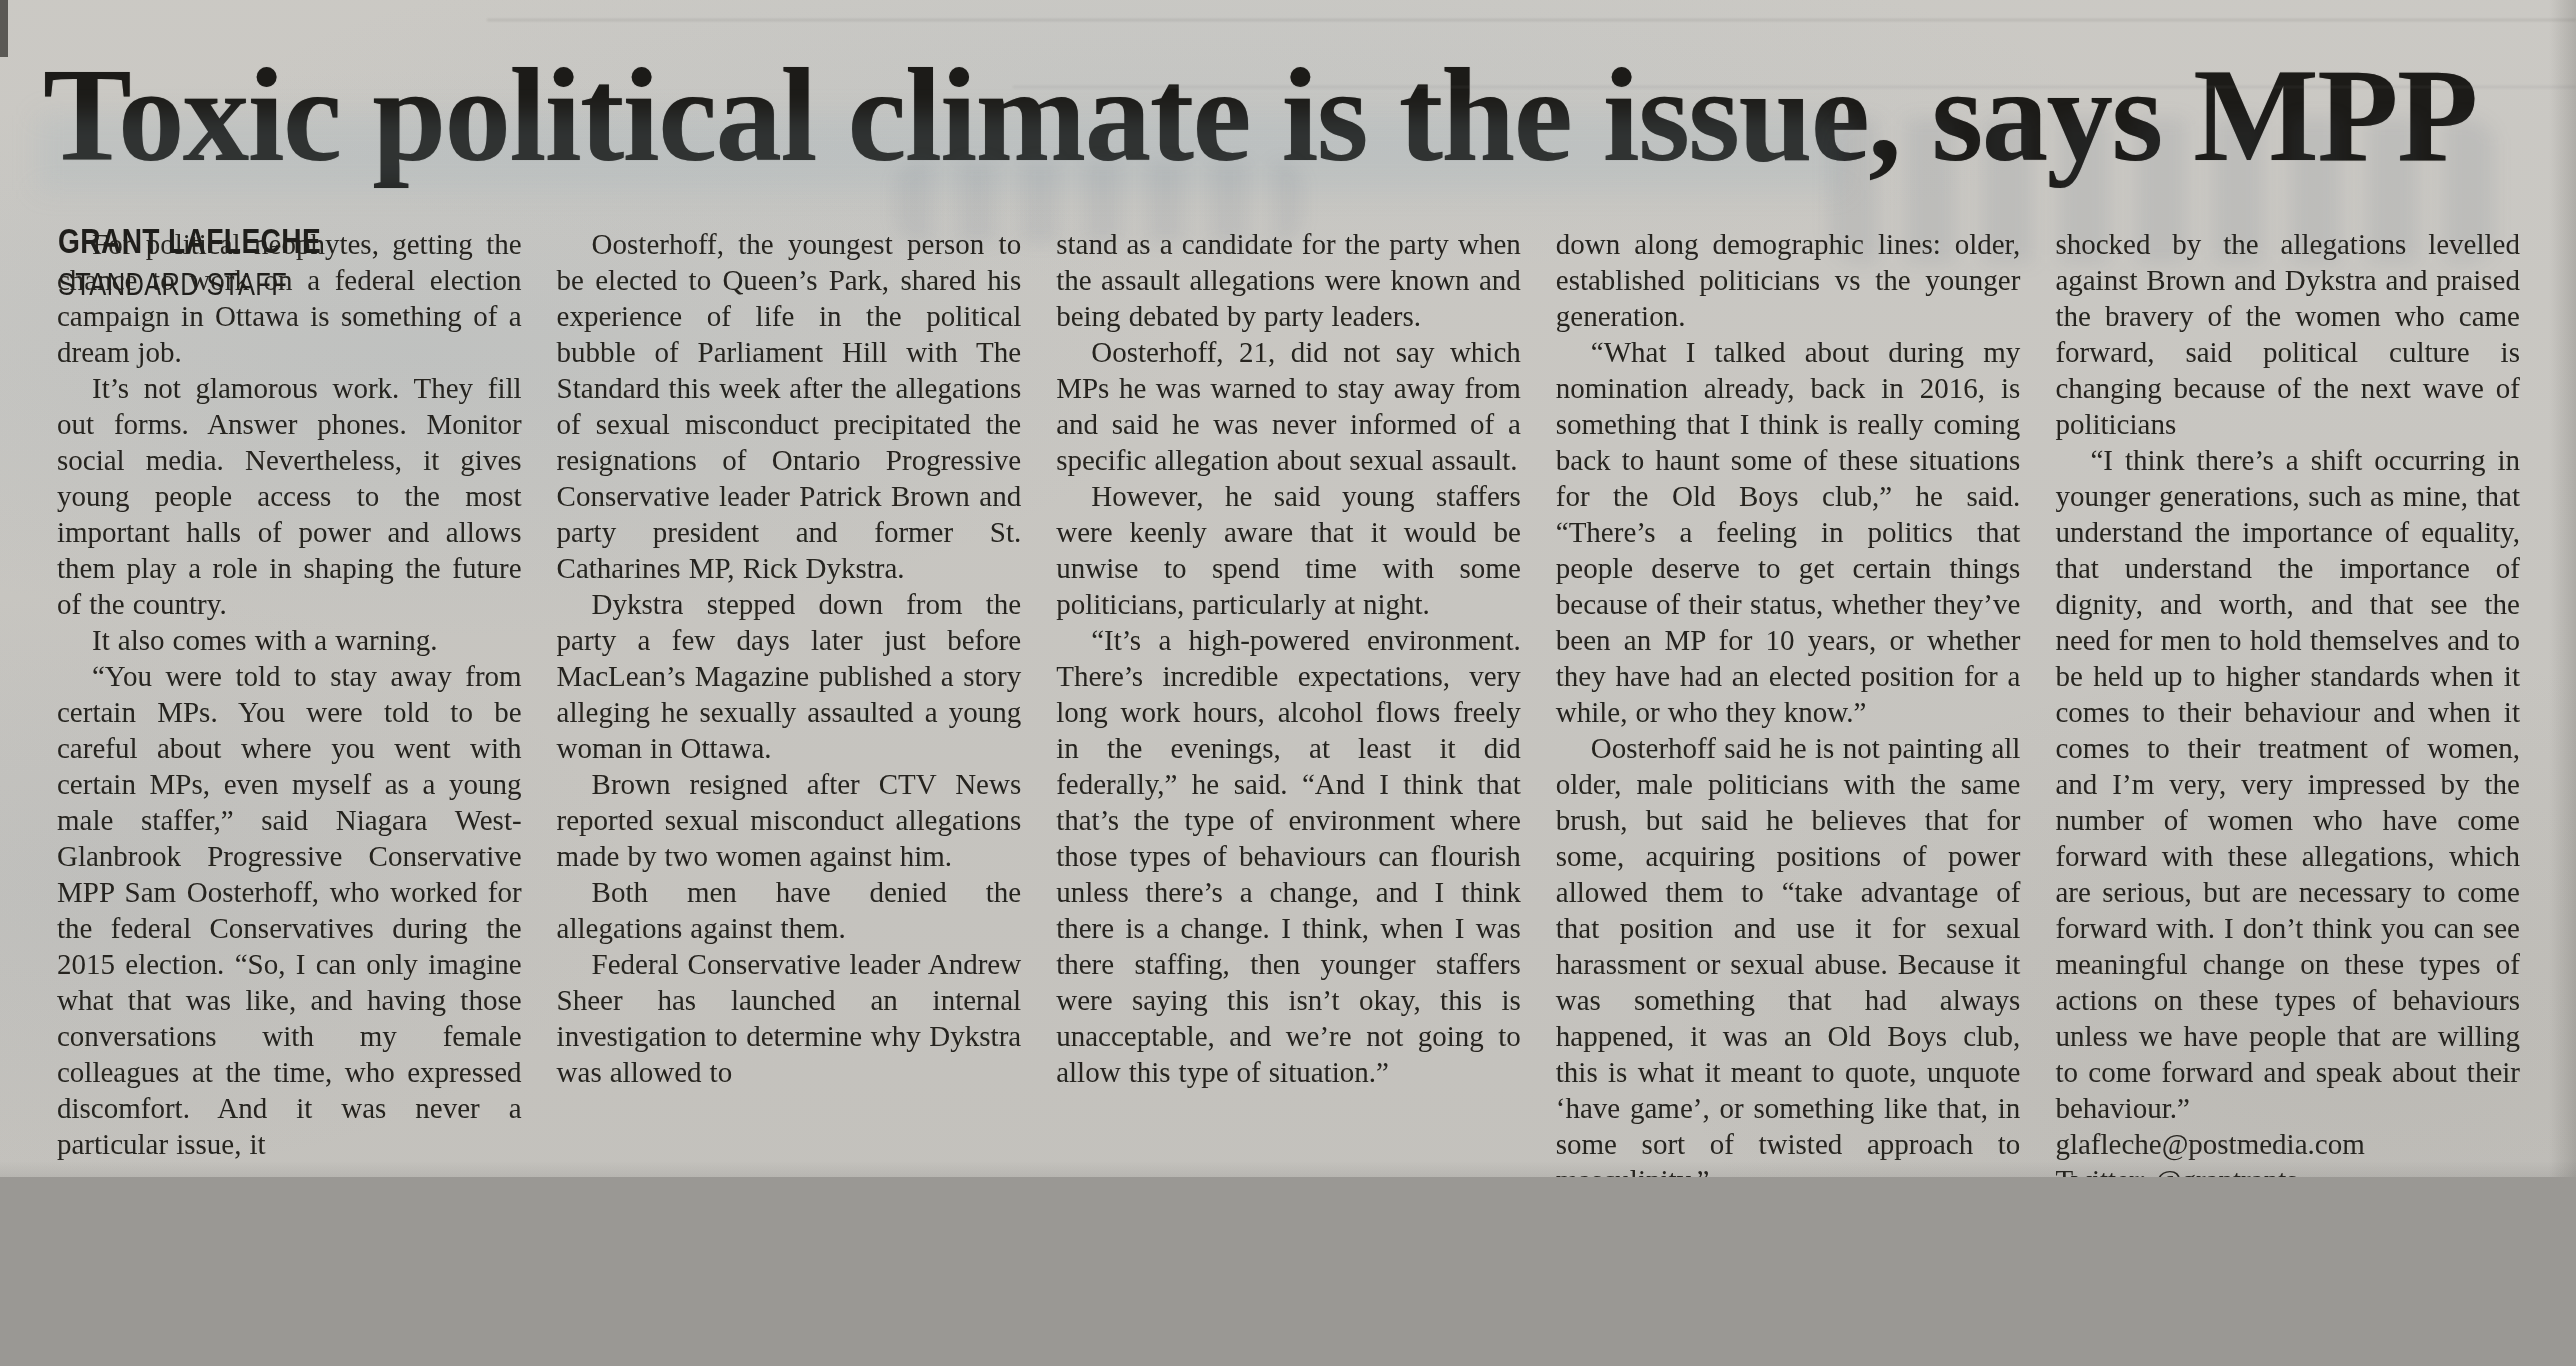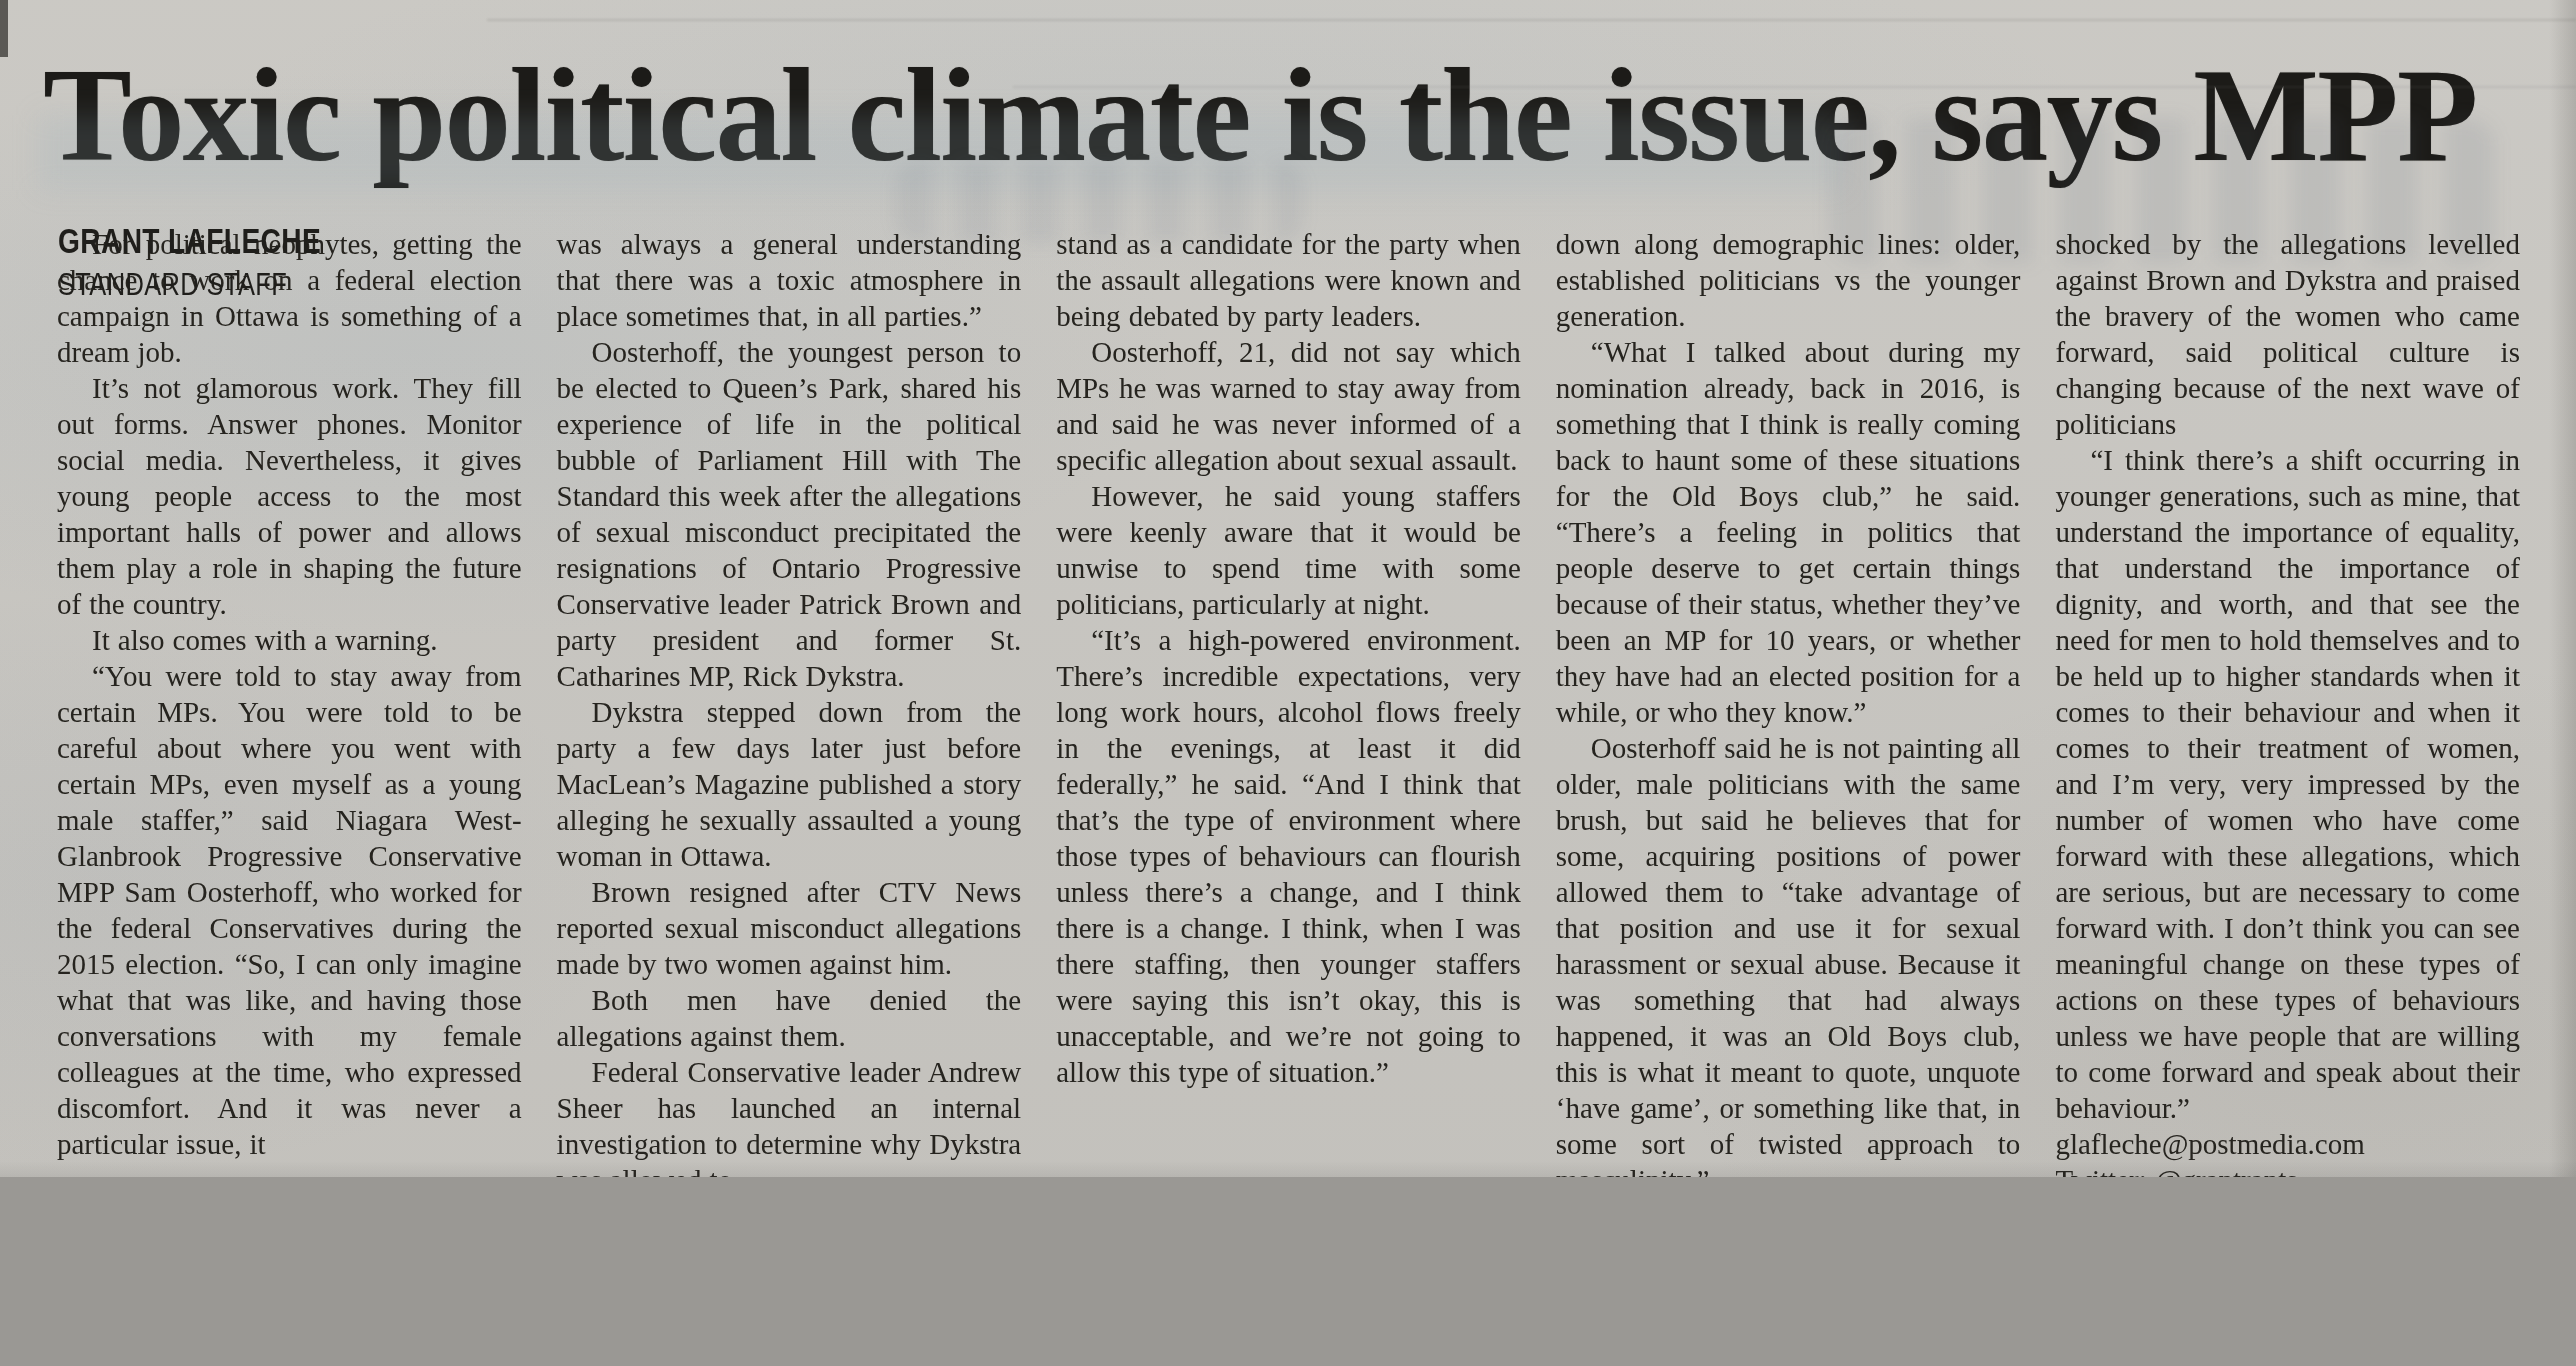--- a/index.html
+++ b/index.html
@@ -70,21 +70,20 @@
       <div class="author">GRANT LAFLECHE</div>
       <div class="aff">STANDARD STAFF</div>
     </div>
   <div class="col">
         <p>For political neophytes, getting the chance to work on a federal election campaign in Ottawa is something of a dream job.</p>
         <p>It’s not glamorous work. They fill out forms. Answer phones. Monitor social media. Nevertheless, it gives young people access to the most important halls of power and allows them play a role in shaping the future of the country.</p>
         <p>It also comes with a warning.</p>
         <p>“You were told to stay away from certain MPs. You were told to be careful about where you went with certain MPs, even myself as a young male staffer,” said Niagara West-Glanbrook Progressive Conservative MPP Sam Oosterhoff, who worked for the federal Conservatives during the 2015 election. “So, I can only imagine what that was like, and having those conversations with my female colleagues at the time, who expressed discomfort. And it was never a particular issue, it</p>
       </div>
       <div class="col">
-        <p class="noindent">was always a general understanding that there was a toxic atmosphere in place sometimes that, in all parties.”</p>
         <p>Oosterhoff, the youngest person to be elected to Queen’s Park, shared his experience of life in the political bubble of Parliament Hill with The Standard this week after the allegations of sexual misconduct precipitated the resignations of Ontario Progressive Conservative leader Patrick Brown and party president and former St. Catharines MP, Rick Dykstra.</p>
         <p>Dykstra stepped down from the party a few days later just before MacLean’s Magazine published a story alleging he sexually assaulted a young woman in Ottawa.</p>
         <p>Brown resigned after CTV News reported sexual misconduct allegations made by two women against him.</p>
         <p>Both men have denied the allegations against them.</p>
         <p>Federal Conservative leader Andrew Sheer has launched an internal investigation to determine why Dykstra was allowed to</p>
       </div>
       <div class="col">
         <p class="noindent">stand as a candidate for the party when the assault allegations were known and being debated by party leaders.</p>
         <p>Oosterhoff, 21, did not say which MPs he was warned to stay away from and said he was never informed of a specific allegation about sexual assault.</p>
         <p>However, he said young staffers were keenly aware that it would be unwise to spend time with some politicians, particularly at night.</p>

